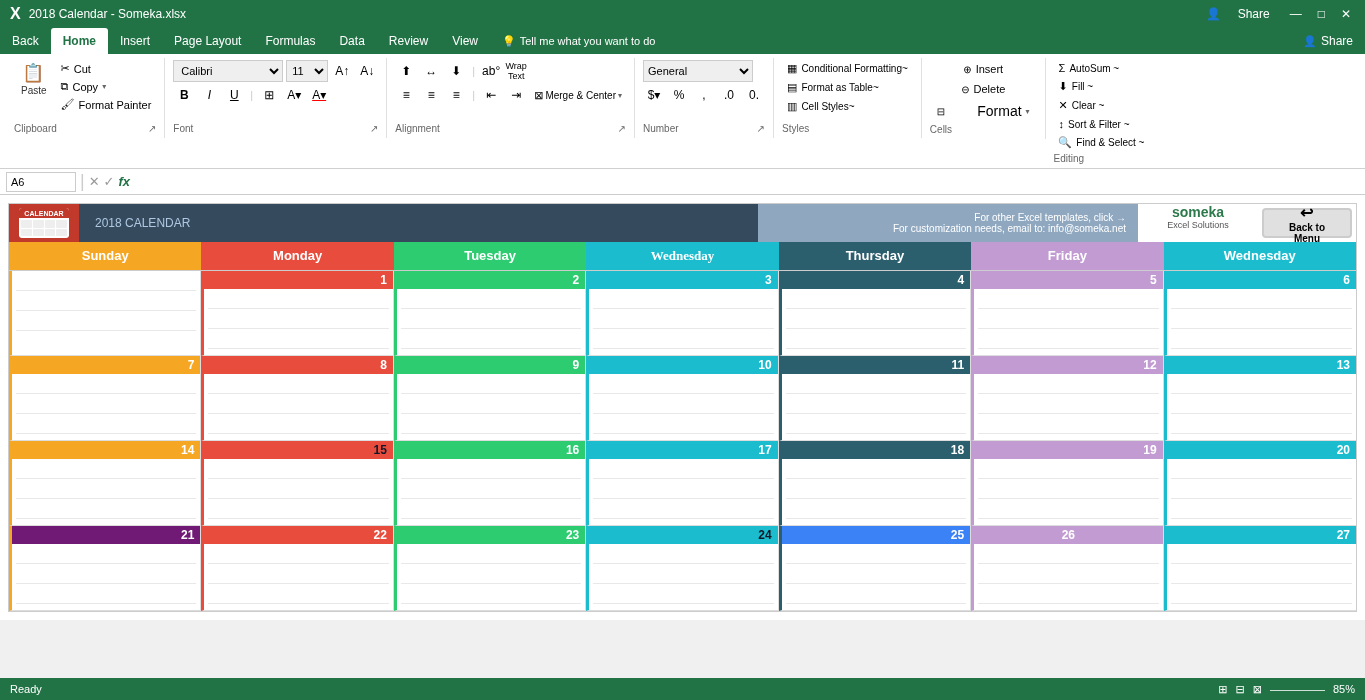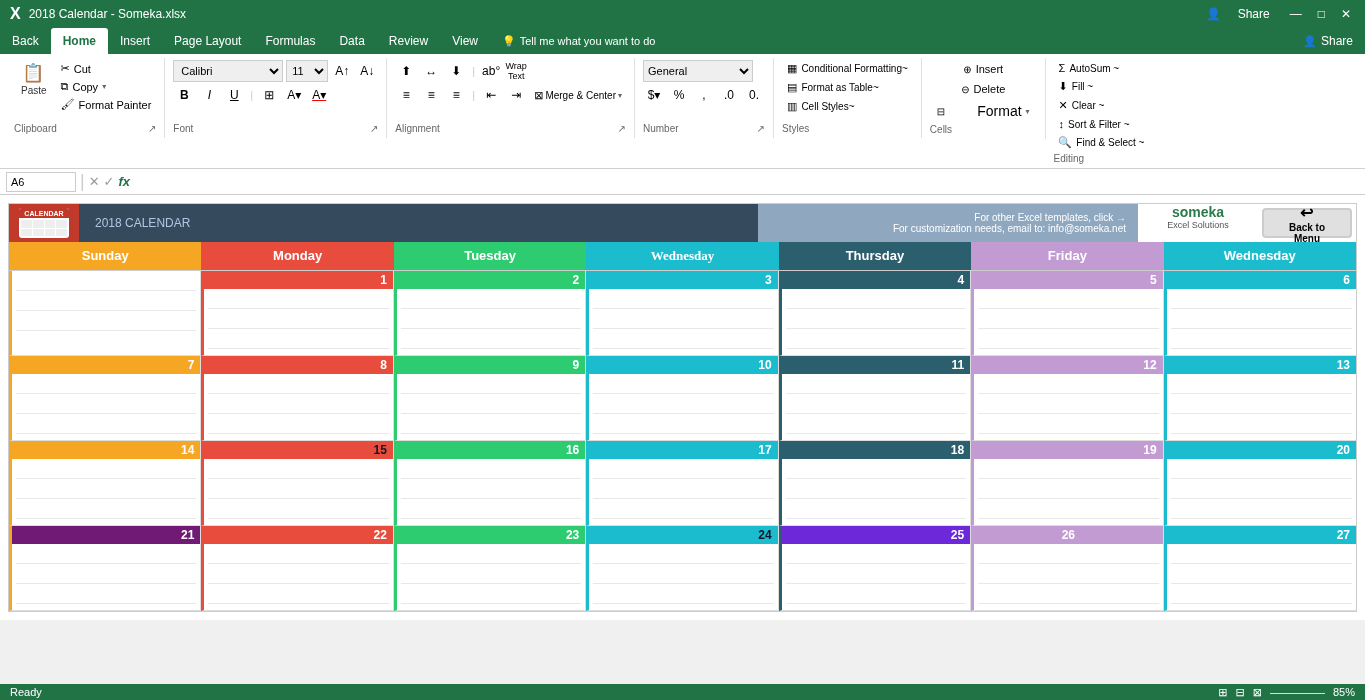--- a/index.html
+++ b/index.html
@@ -260,21 +260,21 @@
     .tuesday-bg { border-left: 3px solid #2ecc71; }
     .wednesday-bg { border-left: 3px solid #1abccd; }
     .thursday-bg { border-left: 3px solid #2c5f6e; }
     .friday-bg { border-left: 3px solid #c39bd3; }
     .saturday-bg { border-left: 3px solid #1abccd; }
 
     
     .status-bar {
       background: #217346;
       color: white;
-      height: 16px;
+      height: 22px;
       display: flex;
       align-items: center;
       justify-content: space-between;
       padding: 0 10px;
       font-size: 11px;
       position: fixed;
       bottom: 0;
       width: 100%;
     }
     .status-right { display: flex; align-items: center; gap: 8px; }
@@ -763,21 +763,21 @@
         </div>
         <div class="cal-cell wednesday-bg">
           <div style="padding: 2px 6px; font-size: 12px; font-weight: bold; color: #0f172a; text-align: right; background: rgb(26, 188, 205);">24</div>
           <div class="cal-lines">
             <div class="cal-line"></div>
             <div class="cal-line"></div>
             <div class="cal-line"></div>
           </div>
         </div>
         <div class="cal-cell thursday-bg">
-          <div style="padding: 2px 6px; font-size: 12px; font-weight: bold; color: white; text-align: right; background: #6d28d9;">25</div>
+          <div style="padding: 2px 6px; font-size: 12px; font-weight: bold; color: white; text-align: right; background: #3b82f6;">25</div>
           <div class="cal-lines">
             <div class="cal-line"></div>
             <div class="cal-line"></div>
             <div class="cal-line"></div>
           </div>
         </div>
         <div class="cal-cell friday-bg">
           <div style="padding: 2px 6px; font-size: 12px; font-weight: bold; color: white; text-align: center; background: rgb(195, 155, 211);">26</div>
           <div class="cal-lines">
             <div class="cal-line"></div>

